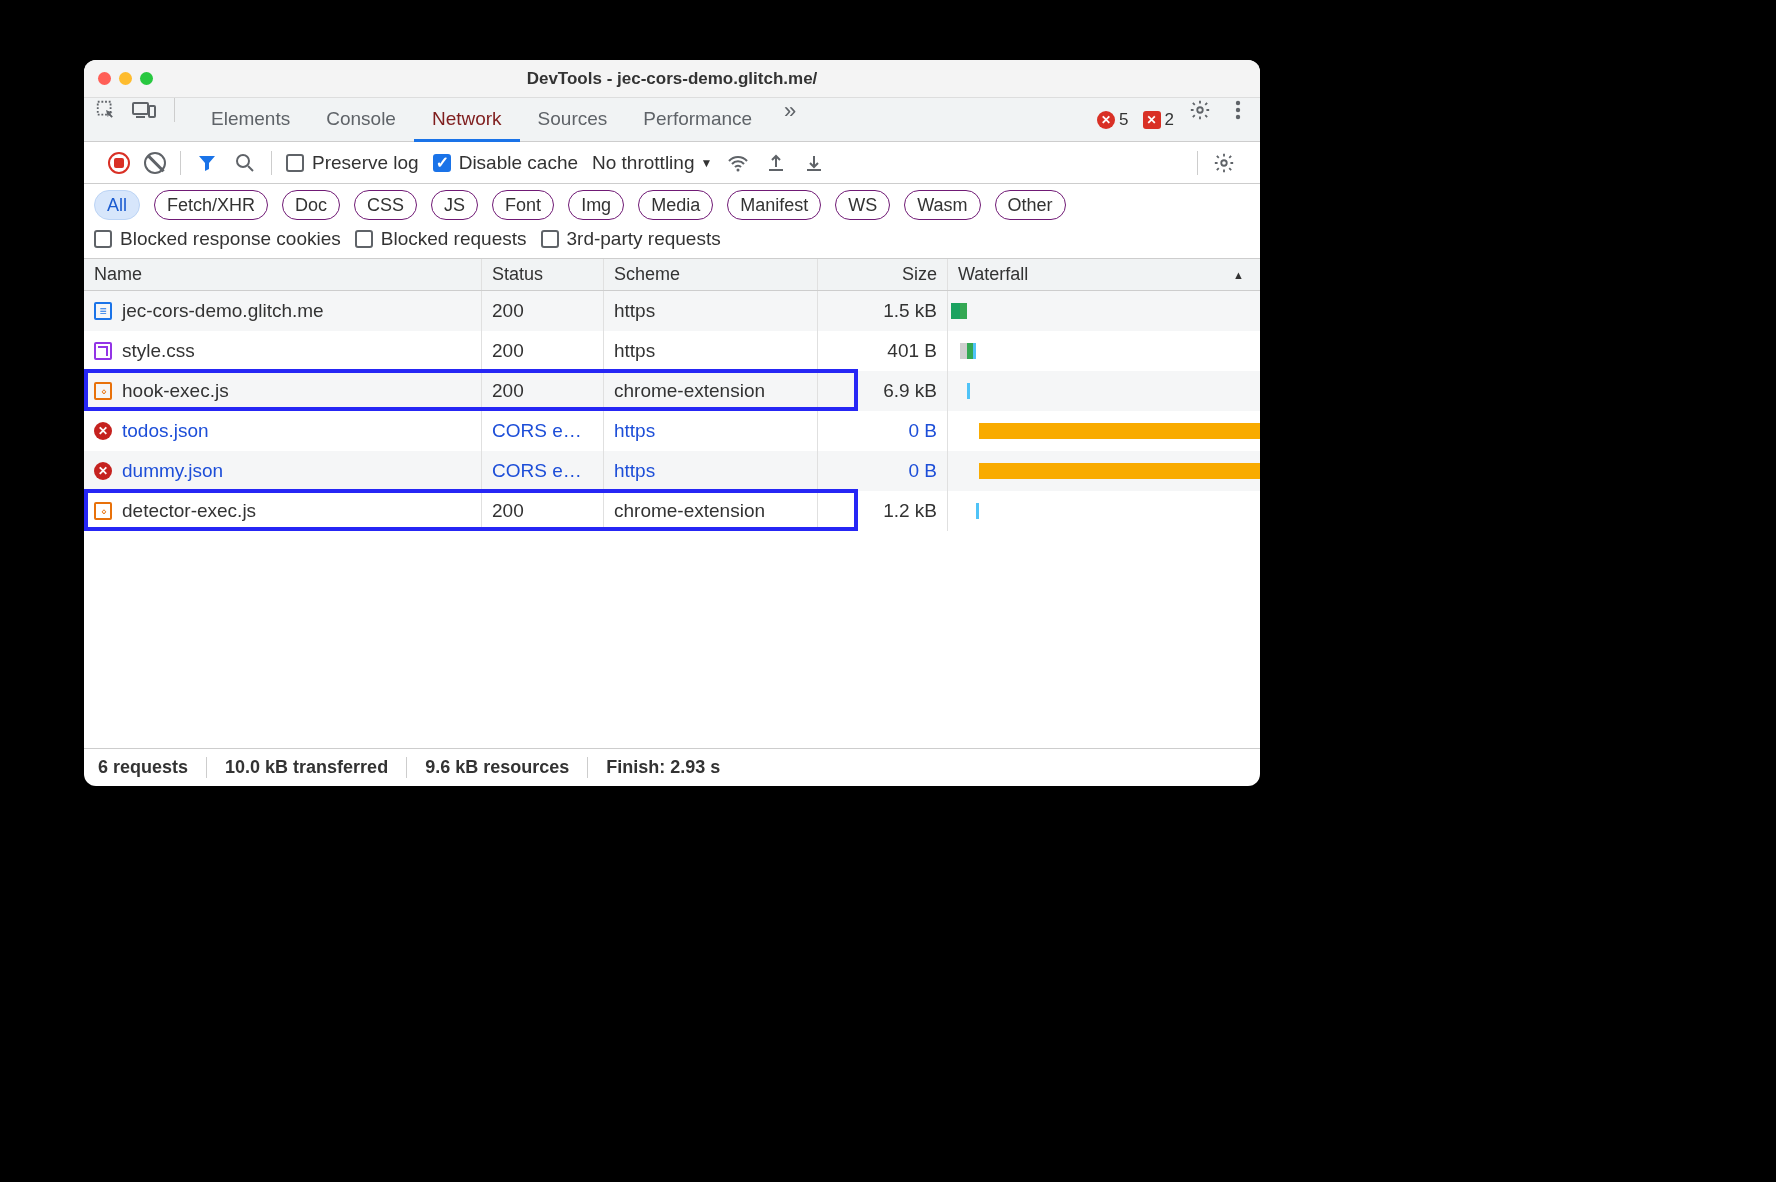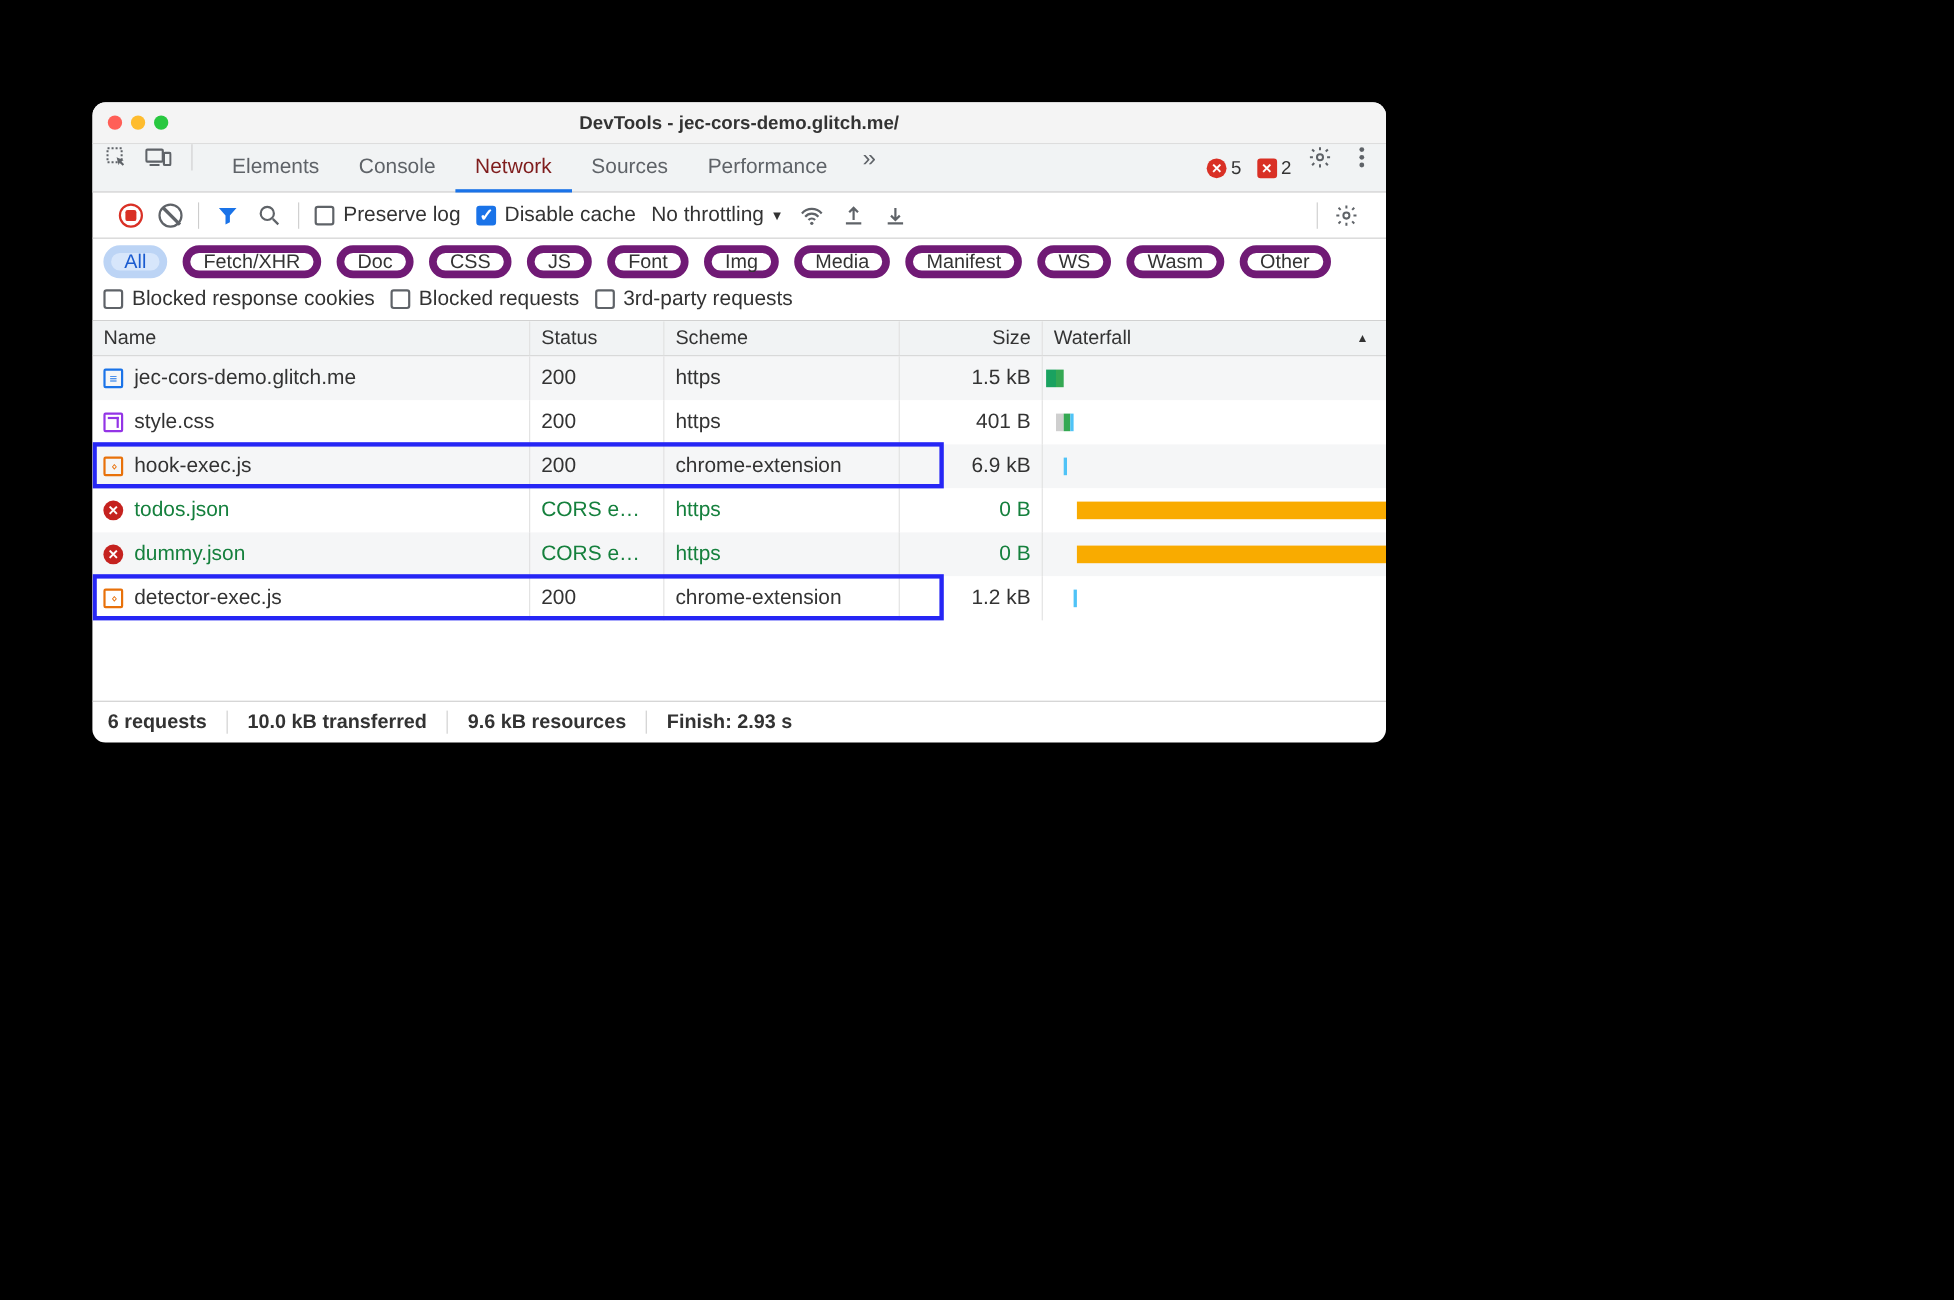--- a/index.html
+++ b/index.html
@@ -10,28 +10,27 @@
     width: 1776px;
     height: 1182px;
     position: relative;
     color: #333;
   }
   .window {
     position: absolute;
     left: 84px;
     top: 60px;
     width: 1176px;
-    height: 582px;
+    height: 726px;
     background: #fff;
     border-radius: 12px;
     box-shadow: 0 20px 60px rgba(0,0,0,.6);
     overflow: hidden;
     display: flex;
     flex-direction: column;
-    margin-top: 33px;
   }
   .titlebar {
     height: 38px;
     background: #f4f4f4;
     display: flex;
     align-items: center;
     position: relative;
     border-bottom: 1px solid #ddd;
   }
   .traffic { display: flex; gap: 8px; margin-left: 14px; }
@@ -79,37 +78,37 @@
   .sel .tri { font-size:12px;}
 
   .filterbar {
     border-bottom: 1px solid #cdcdcd;
     padding: 6px 10px 8px 10px;
     display:flex; flex-direction:column; gap:8px;
     font-size:19px;
   }
   .frow { display:flex; align-items:center; gap:14px; flex-wrap:wrap;}
   .filterinput { width:310px; height:30px; border:1px solid #bbb; border-radius:4px; padding:0 8px; font-size:17px; color:#888;}
-  .pill { height:30px; padding:0 12px; border:7px solid #701a75; border-radius:15px; display:flex; align-items:center; font-size:18px; background:#fff; cursor:pointer;}
+  .pill { height:30px; padding:0 12px; border:1px solid #701a75; border-radius:15px; display:flex; align-items:center; font-size:18px; background:#fff; cursor:pointer;}
   .pill.active { background:#d7e6fb; color:#1a5bd0; border-color:#bcd4f5;}
 
   .table { flex:1; overflow:auto; }
   .thead, .trow { display:flex; align-items:center; }
   .thead { height:32px; background:#f1f3f4; border-bottom:1px solid #cdcdcd; font-size:18px; color:#333;}
   .th, .td { padding: 0 10px; border-right:1px solid #e0e0e0; height:100%; display:flex; align-items:center; overflow:hidden; white-space:nowrap; text-overflow:ellipsis;}
   .c-name { width:398px; }
   .c-status { width:122px; }
   .c-scheme { width:214px; }
   .c-size { width:130px; justify-content:flex-end;}
   .c-wf { flex:1; border-right:none; position:relative;}
   .sorttri { font-size:11px; margin-left:auto; padding-right:6px;}
   .trow { height:40px; font-size:19px; border-bottom:0px solid #eee;}
   .trow.even { background:#f5f6f7;}
   .trow.odd { background:#fff;}
-  .trow.err { color:#15803d;}
+  .trow.err { color:#1d4ed8;}
   .fileico { width:18px; height:18px; margin-right:10px; display:inline-flex; align-items:center; justify-content:center; flex-shrink:0;}
   .fileico.doc { border:2px solid #1a73e8; border-radius:2px; color:#1a73e8;}
   .fileico.doc::after{content:'≡'; font-size:12px; line-height:1;}
   .fileico.css { border:2px solid #9334e6; border-radius:2px; color:#9334e6; position:relative;}
   .fileico.css::after{content:''; position:absolute; width:8px; height:8px; border-top:2px solid #9334e6; border-right:2px solid #9334e6; top:2px; left:2px;}
   .fileico.js { border:2px solid #e8710a; border-radius:2px; color:#e8710a;}
   .fileico.js::after{content:'‹›'; font-size:11px; line-height:1; letter-spacing:-2px;}
   .fileico.errx { background:#c5221f; border-radius:50%; color:#fff;}
   .fileico.errx::after{content:'✕'; font-size:12px; font-weight:bold;}
   

